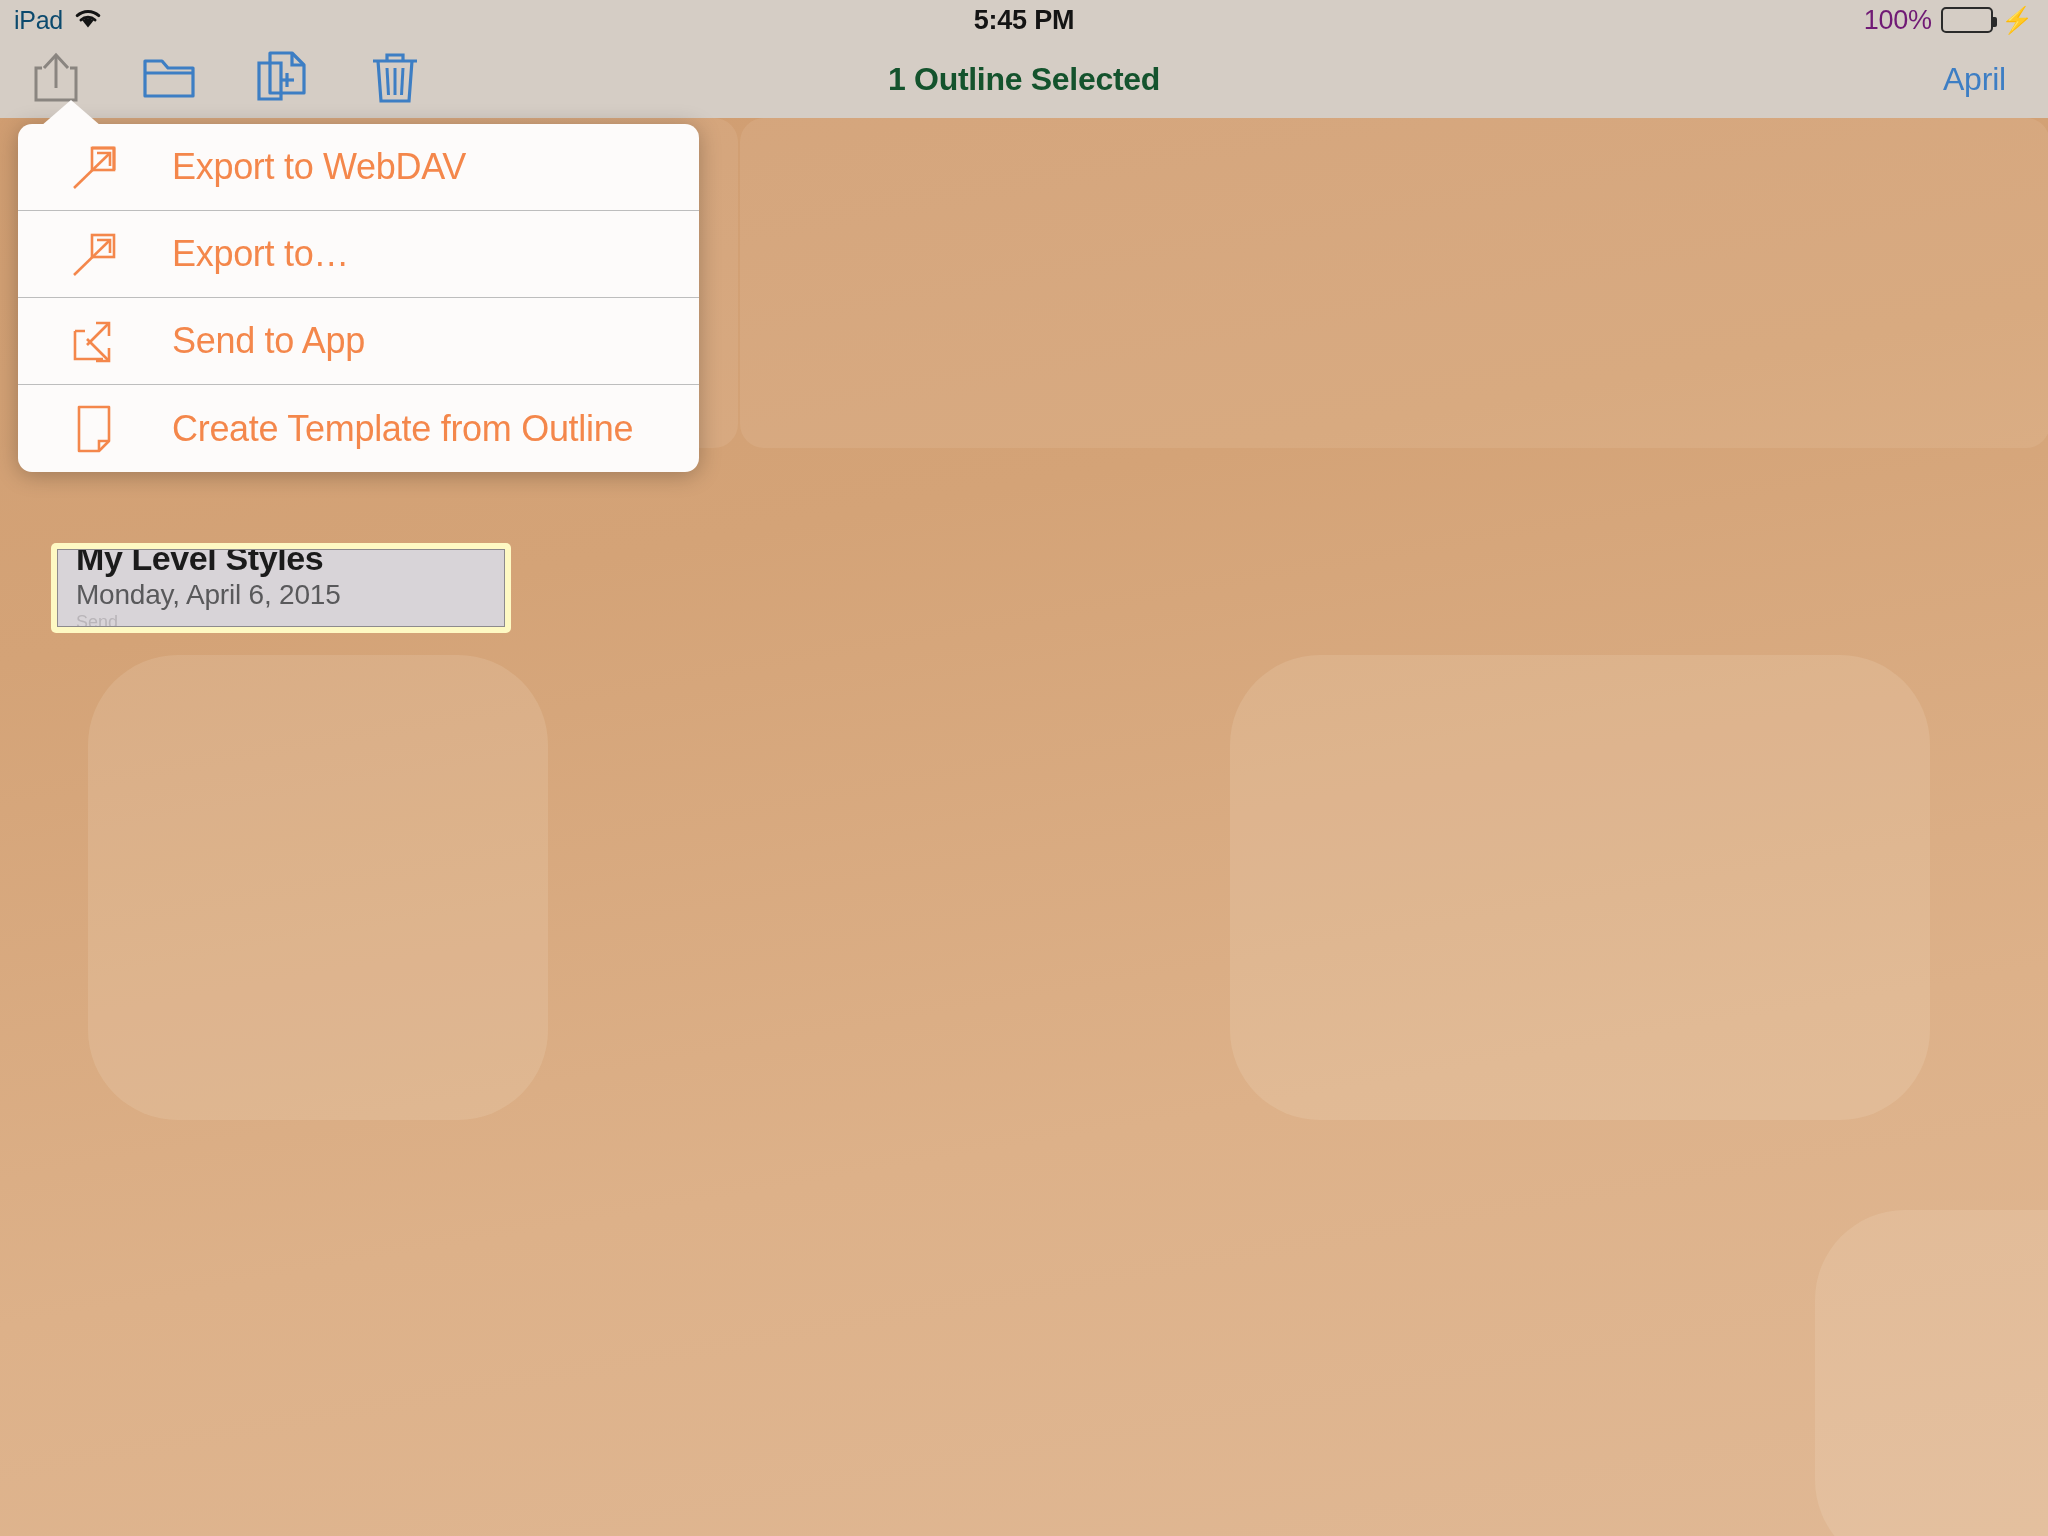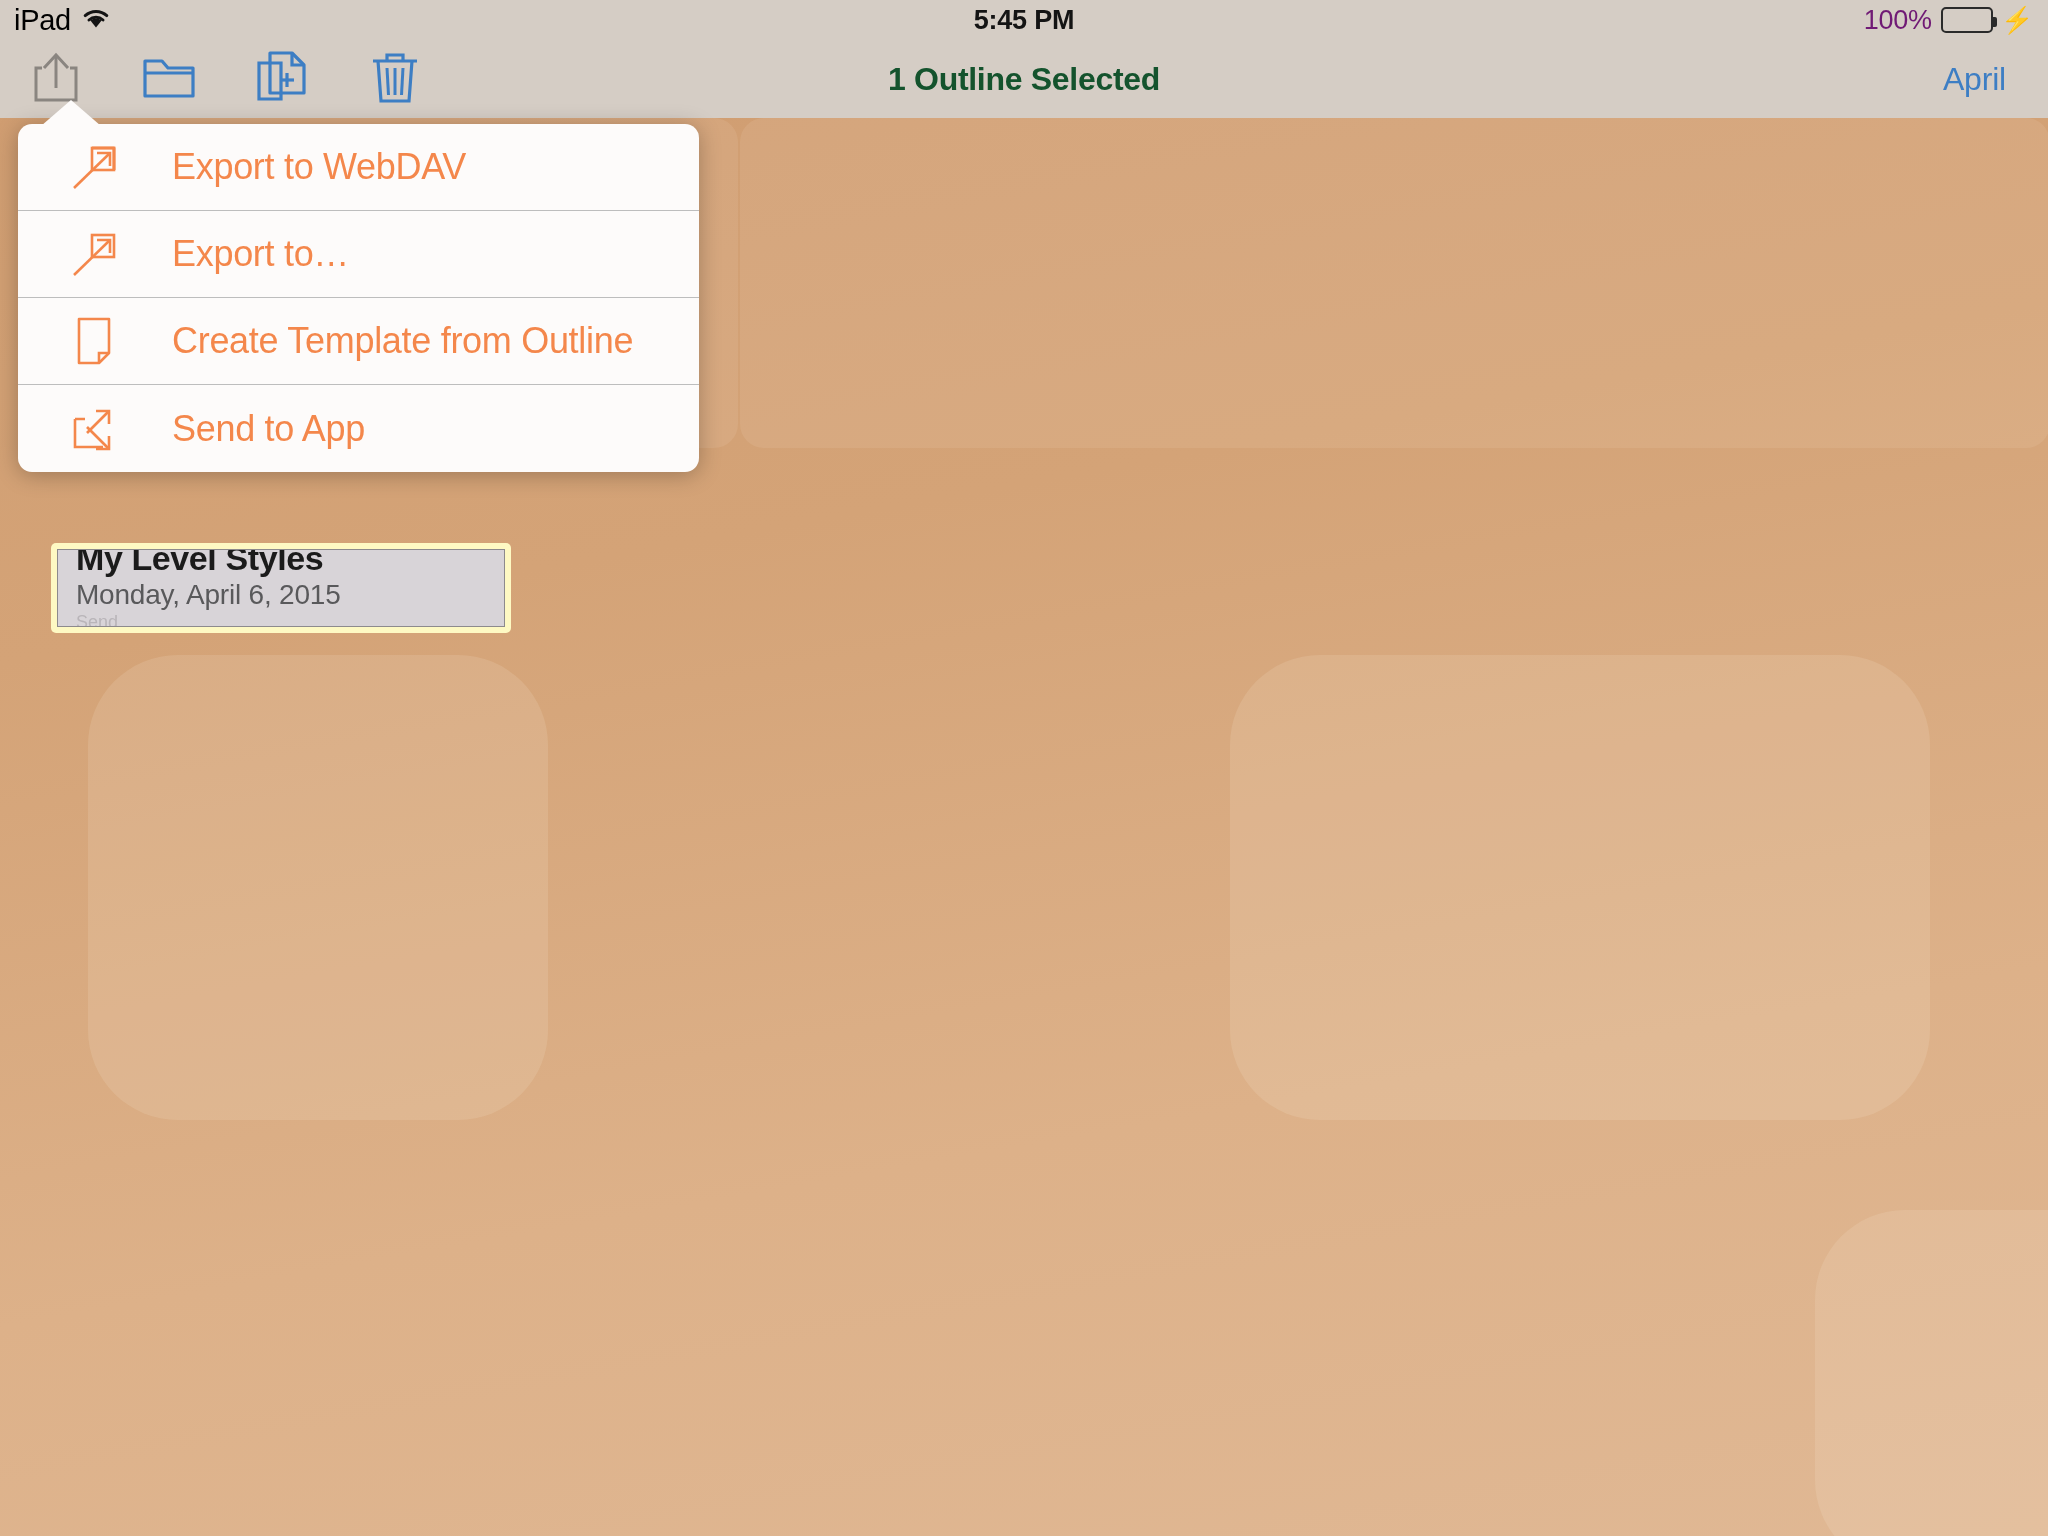--- a/index.html
+++ b/index.html
@@ -38,21 +38,21 @@
     width:2048px; height:40px;
     background:#d5cdc5;
     display:flex; align-items:center;
     z-index:40;
   }
   #status-left {
     display:flex; align-items:center; gap:10px;
     padding-left:14px;
   }
   #status-left .dev {
-    font-size:29px; color:#000000; letter-spacing:-0.3px;
+    font-size:25px; color:#0c4a6e; letter-spacing:-0.3px;
   }
   #status-center {
     position:absolute; left:0; right:0; top:0;
     height:40px; display:flex; align-items:center; justify-content:center;
     font-size:27px; font-weight:bold; color:#141414;
     letter-spacing:-0.2px;
   }
   #status-right {
     position:absolute; right:14px; top:0; height:40px;
     display:flex; align-items:center; gap:9px;
@@ -291,39 +291,39 @@
           <rect x="22" y="6" width="22" height="22" stroke="#f4874b" stroke-width="2.6" fill="none"></rect>
           <line x1="4" y1="46" x2="40" y2="11" stroke="#f4874b" stroke-width="2.6"></line>
           <polyline points="27,11 40,11 40,24" stroke="#f4874b" stroke-width="2.6" fill="none"></polyline>
         </svg>
       </span>
       <span class="menu-label">Export to…</span>
     </div>
 
     <div class="menu-item">
       <span class="menu-icon">
-        <svg width="48" height="52" viewBox="0 0 48 52">
-          <path d="M8 4 h30 v34 l-10 10 h-20 z" stroke="#f4874b" stroke-width="2.6" fill="none" stroke-linejoin="round"></path>
-          <path d="M28 48 v-10 h10" stroke="#f4874b" stroke-width="2.6" fill="none"></path>
-          <line x1="14" y1="12" x2="14" y2="40" stroke="#f4874b" stroke-width="2.6" opacity="0"></line>
-        </svg>
-      </span>
-      <span class="menu-label">Create Template from Outline</span>
-    </div>
-
-    <div class="menu-item">
-      <span class="menu-icon">
         <svg width="52" height="52" viewBox="0 0 52 52">
           <polyline points="6,16 6,44 34,44" stroke="#f4874b" stroke-width="2.6" fill="none"></polyline>
           <line x1="6" y1="16" x2="16" y2="16" stroke="#f4874b" stroke-width="2.6"></line>
           <line x1="16" y1="16" x2="40" y2="44" stroke="#f4874b" stroke-width="2.6" opacity="0"></line>
           <line x1="18" y1="30" x2="40" y2="8" stroke="#f4874b" stroke-width="2.6"></line>
           <polyline points="27,8 40,8 40,21" stroke="#f4874b" stroke-width="2.6" fill="none"></polyline>
           <line x1="18" y1="24" x2="40" y2="46" stroke="#f4874b" stroke-width="2.6"></line>
           <polyline points="40,33 40,46 27,46" stroke="#f4874b" stroke-width="2.6" fill="none"></polyline>
         </svg>
       </span>
       <span class="menu-label">Send to App</span>
     </div>
 
+    <div class="menu-item">
+      <span class="menu-icon">
+        <svg width="48" height="52" viewBox="0 0 48 52">
+          <path d="M8 4 h30 v34 l-10 10 h-20 z" stroke="#f4874b" stroke-width="2.6" fill="none" stroke-linejoin="round"></path>
+          <path d="M28 48 v-10 h10" stroke="#f4874b" stroke-width="2.6" fill="none"></path>
+          <line x1="14" y1="12" x2="14" y2="40" stroke="#f4874b" stroke-width="2.6" opacity="0"></line>
+        </svg>
+      </span>
+      <span class="menu-label">Create Template from Outline</span>
+    </div>
+
   </div>
 
 </div>
 
 </body></html>

